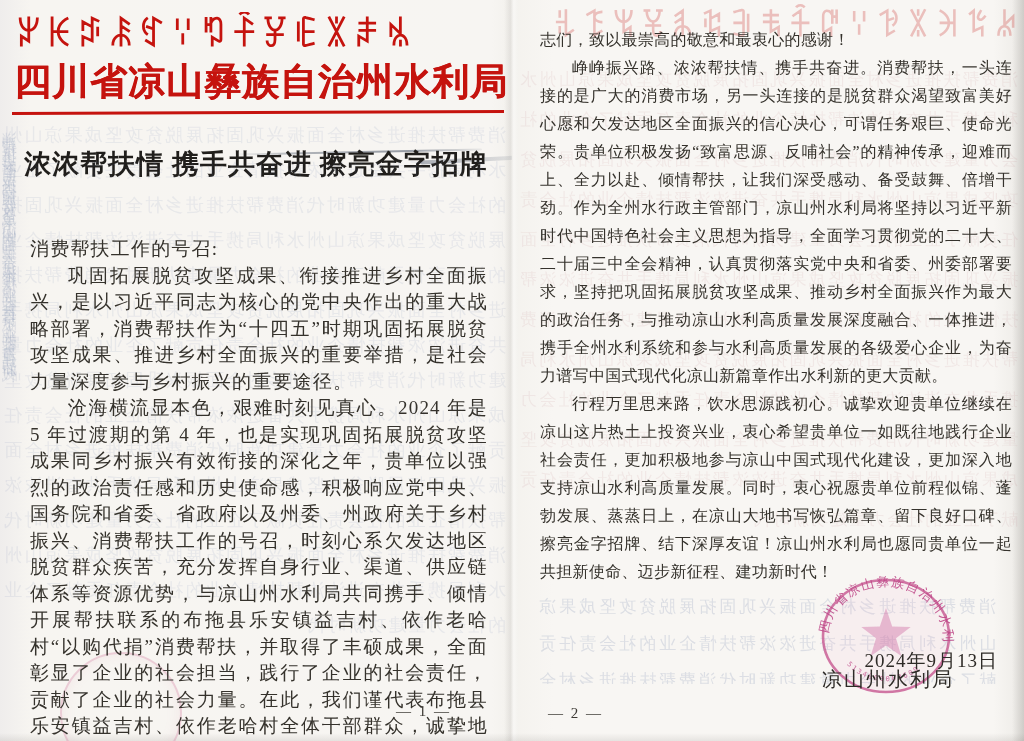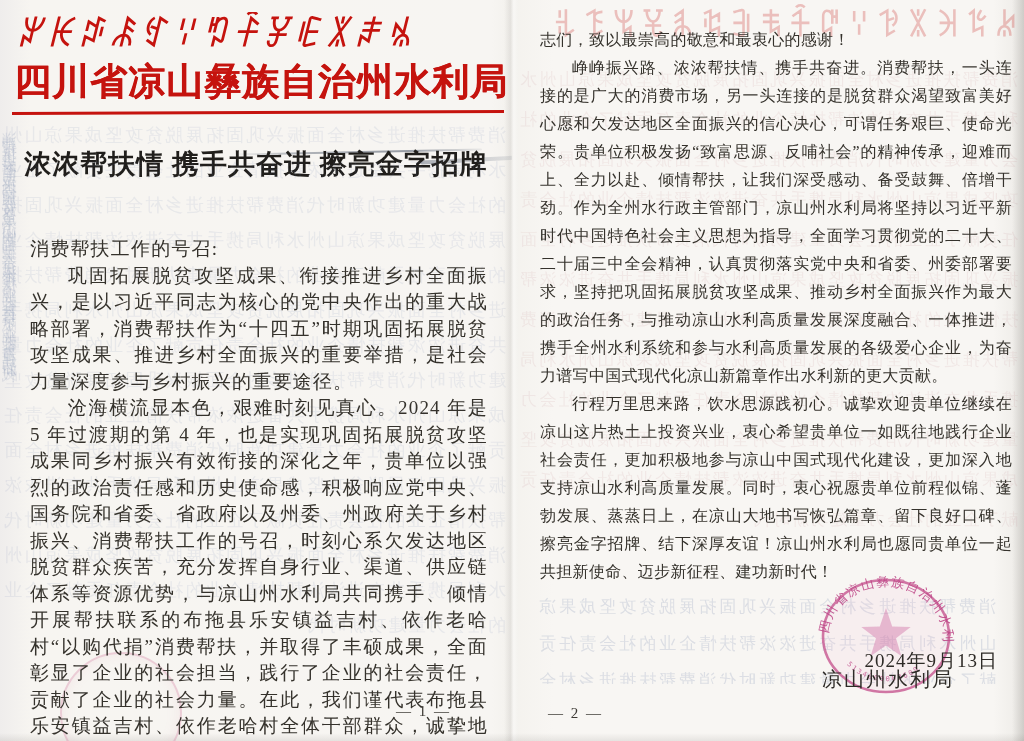--- a/index.html
+++ b/index.html
@@ -16,21 +16,21 @@
     background:linear-gradient(90deg,rgba(0,0,0,0) 0%,rgba(90,85,80,0.10) 45%,rgba(255,255,255,0.4) 70%,rgba(0,0,0,0) 100%); }
   .edge-right { position:absolute; top:0; right:0; width:12px; height:741px;
     background:linear-gradient(270deg,rgba(70,65,60,0.18),rgba(0,0,0,0)); }
   .edge-bottom { position:absolute; left:0; bottom:0; width:1024px; height:8px;
     background:linear-gradient(0deg,rgba(70,65,60,0.10),rgba(0,0,0,0)); }
 
   
   .yi-line {
     position:absolute; top:12px; left:16px; width:488px; height:46px;
     font-size:33px; font-weight:bold; color:#c5130e; letter-spacing:5px;
-    white-space:nowrap; overflow:hidden; line-height:46px;font-style:italic;
+    white-space:nowrap; overflow:hidden; line-height:46px;
   }
   .org-name {
     position:absolute; top:58px; left:14px; width:496px;
     font-size:37px; font-weight:900; color:#c5130e; letter-spacing:1px;
     white-space:nowrap; overflow:hidden; line-height:48px;
     text-shadow:0.5px 0 0 #c5130e;
   }
   .red-rule { position:absolute; top:111px; left:12px; width:492px; height:3px;
     background:#c5130e; transform:rotate(-0.25deg); }
 

